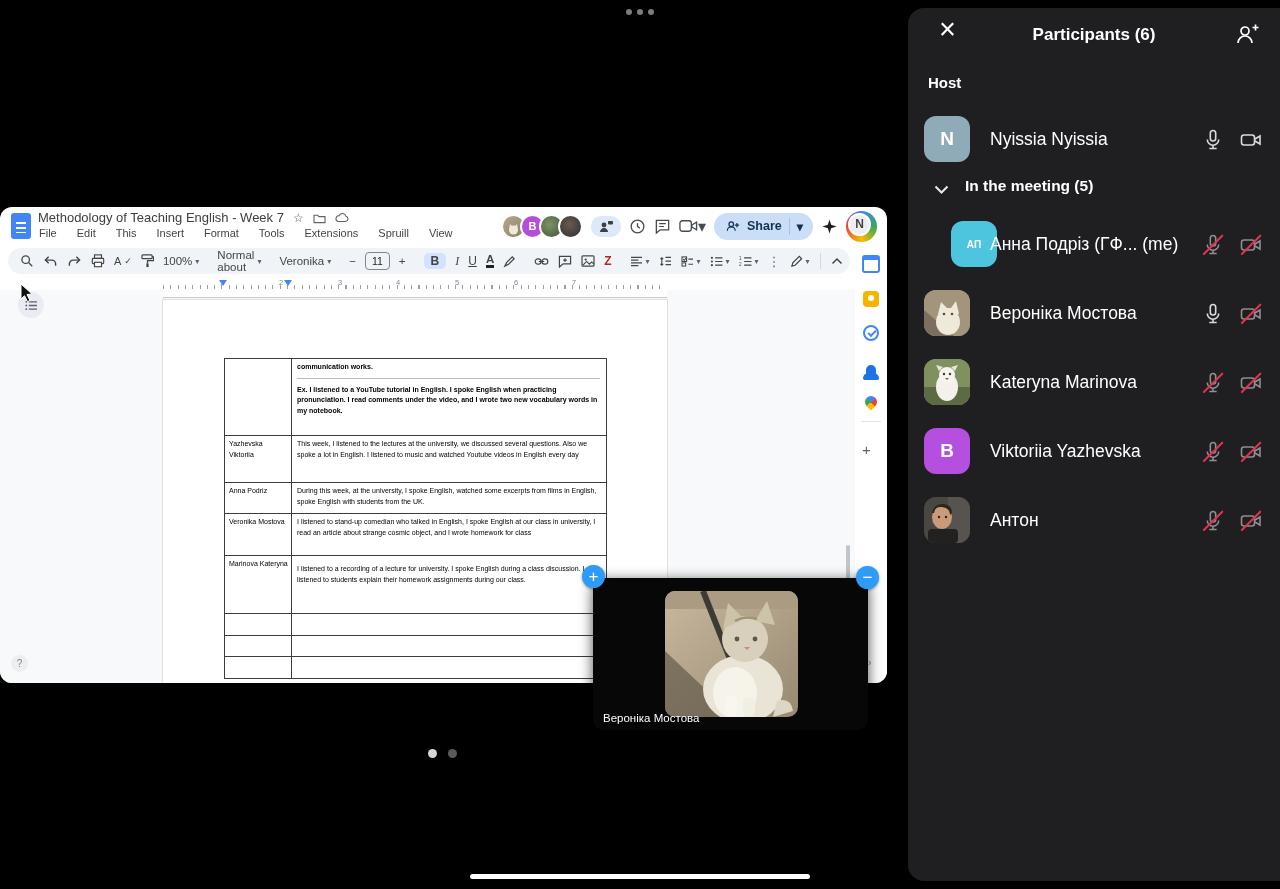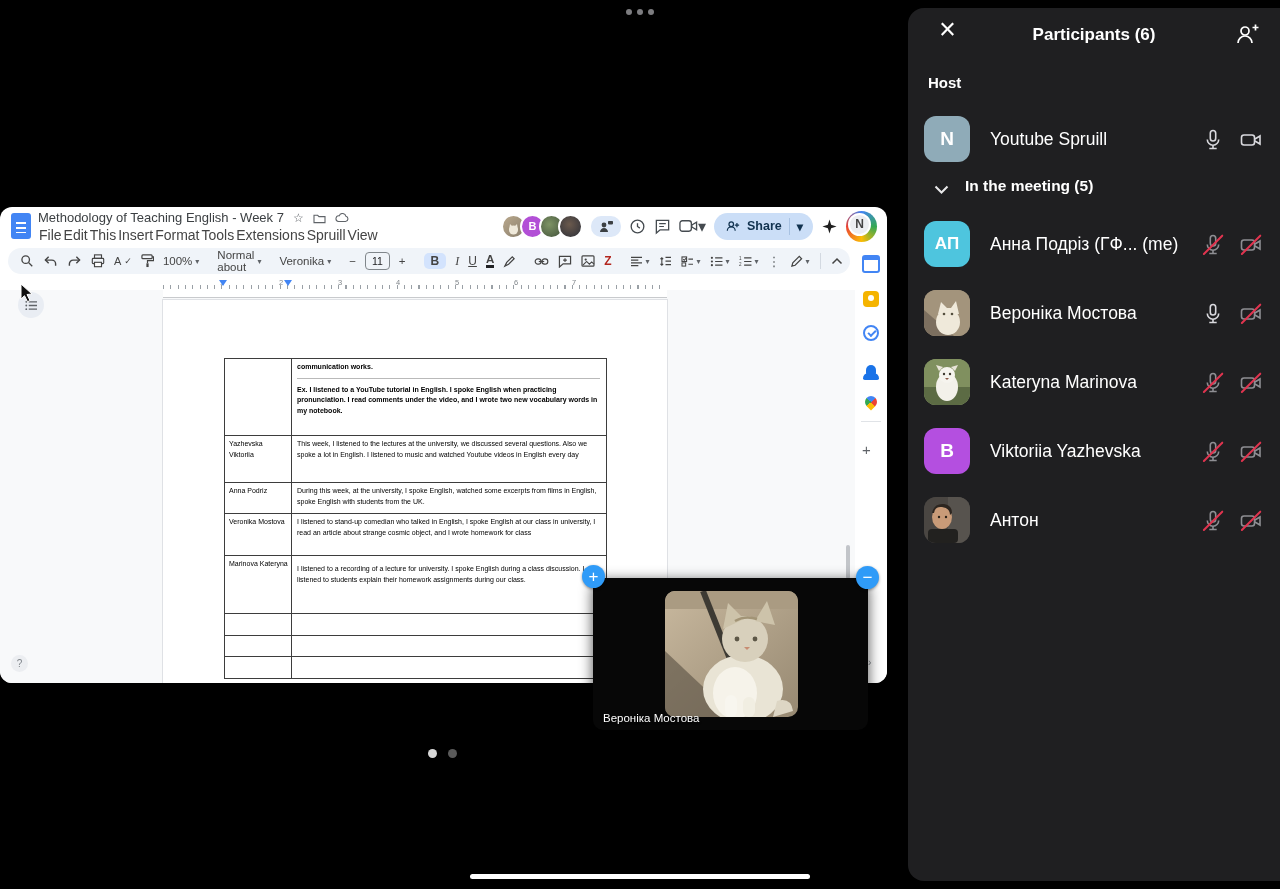--- a/index.html
+++ b/index.html
@@ -17,21 +17,21 @@
   
   .docs{position:absolute;left:0;top:207px;width:887px;height:476px;background:#fff;
         border-radius:12px;overflow:hidden;color:#3c4043;}
   .docs-logo{position:absolute;left:11px;top:6px;width:20px;height:26px;border-radius:3px;
              background:#4285F4;}
   .docs-logo::after{content:"";position:absolute;left:5px;top:9px;width:10px;height:11px;
              background:repeating-linear-gradient(to bottom,#fff 0 2px,transparent 2px 5px);}
   .docs-titlerow{position:absolute;left:38px;top:3px;display:flex;gap:9px;height:16px;}
   .docs-title{font-size:13px;color:#3c4043;white-space:nowrap;}
   .t-ic{color:#5f6368;font-size:12px;line-height:12px;display:flex;align-items:center;}
-  .docs-menu{position:absolute;left:39px;top:20px;display:flex;gap:2px;font-size:14px;color:#444;}
+  .docs-menu{position:absolute;left:39px;top:20px;display:flex;gap:20px;font-size:11px;color:#444;}
   .docs-actions{position:absolute;right:10px;top:4px;display:flex;align-items:center;gap:8px;height:30px;}
   .collab{display:flex;}
   .cav{width:21px;height:21px;border-radius:50%;border:2px solid #fff;margin-left:-6px;
        display:flex;align-items:center;justify-content:center;font-size:11px;color:#fff;overflow:hidden;}
   .cav:first-child{margin-left:0;}
   .cav.letter{background:#B24FD6;font-weight:bold;}
   .pill-ic{background:#dde8f8;border-radius:10px;height:21px;min-width:30px;display:flex;align-items:center;justify-content:center;color:#3c4043;}
   .hd-ic{color:#454b50;display:flex;align-items:center;}
   .share-btn{display:flex;align-items:center;gap:7px;background:#cbdef7;border-radius:14px;height:27px;
              padding:0 10px 0 12px;color:#11324f;font-size:12.5px;font-weight:bold;}
@@ -115,21 +115,21 @@
          border-radius:16px 0 0 16px;color:#fff;z-index:20;}
   .p-close{position:absolute;left:31px;top:6px;font-size:29px;font-weight:300;color:#fff;line-height:30px;}
   .p-title{position:absolute;left:0;top:17px;width:100%;text-align:center;font-size:17px;font-weight:bold;}
   .p-add{position:absolute;right:20px;top:14px;color:#fff;}
   .p-hostlabel{position:absolute;left:20px;top:66px;font-size:15px;font-weight:bold;color:#fff;}
   .prow{position:relative;height:69px;}
   .prow .pav{position:absolute;left:16px;top:11px;width:46px;height:46px;border-radius:12px;overflow:hidden;
         display:flex;align-items:center;justify-content:center;color:#fff;font-weight:bold;}
   .prow .pname{position:absolute;left:82px;top:0;height:69px;display:flex;align-items:center;
         font-size:17.5px;color:#fff;white-space:nowrap;}
-  .av-letter-sm{font-size:17px;} .av-letter-lg{font-size:19px;}
+  .av-letter-sm{font-size:10px;margin-left:27px;} .av-letter-lg{font-size:19px;}
   .hostrow{position:absolute;left:0;top:97px;right:0;}
   .p-section{position:absolute;left:0;top:166px;right:0;height:28px;}
   .p-chev{position:absolute;left:26px;top:7px;color:#e8e8ea;}
   .p-sectionlabel{position:absolute;left:57px;top:3px;font-size:15.5px;font-weight:bold;color:#fff;}
   .plist{position:absolute;left:0;top:202px;right:0;}
   .avcol{position:absolute;top:0;height:69px;display:flex;align-items:center;}
   .mic-slot{left:293px;} .cam-slot{left:331px;}
   .avslot{position:relative;width:24px;height:24px;color:#d9d9de;}
   .avslot .slash{display:none;position:absolute;left:11px;top:-2px;width:2.4px;height:28px;background:#e0344f;
         border-radius:2px;transform:rotate(45deg);}
@@ -509,21 +509,21 @@
           <circle cx="11" cy="9" r="4" fill="none" stroke="#fff" stroke-width="1.7"></circle>
           <path d="M4 21c0-3.9 3.1-7 7-7s7 3.1 7 7" fill="none" stroke="#fff" stroke-width="1.7"></path>
           <path d="M21.5 2.5v6M18.5 5.5h6" stroke="#fff" stroke-width="1.7"></path>
         </svg>
     </span>
 
     <div class="p-hostlabel">Host</div>
 
     <div class="prow hostrow">
       <span class="pav av-letter-lg" style="background:#8FABB8;">N</span>
-      <span class="pname">Youtube Spruill</span>
+      <span class="pname">Nyissia Nyissia</span>
       <span class="avcol mic-slot">
           <span class="avslot state-on"><span><svg width="24" height="24" viewBox="0 0 24 24">
                 <rect x="9.3" y="2.5" width="5.4" height="10.5" rx="2.7" fill="none" stroke="currentColor" stroke-width="1.6"></rect>
                 <path d="M6.3 11.5a5.7 5.7 0 0 0 11.4 0" fill="none" stroke="currentColor" stroke-width="1.6"></path>
                 <path d="M12 17.2v3.3M8.3 20.5h7.4" stroke="currentColor" stroke-width="1.6"></path>
               </svg></span></span>
         </span>
       <span class="avcol cam-slot">
           <span class="avslot state-on"><span><svg width="24" height="24" viewBox="0 0 24 24">
                 <rect x="2.5" y="7" width="13" height="10" rx="2.5" fill="none" stroke="currentColor" stroke-width="1.6"></rect>

